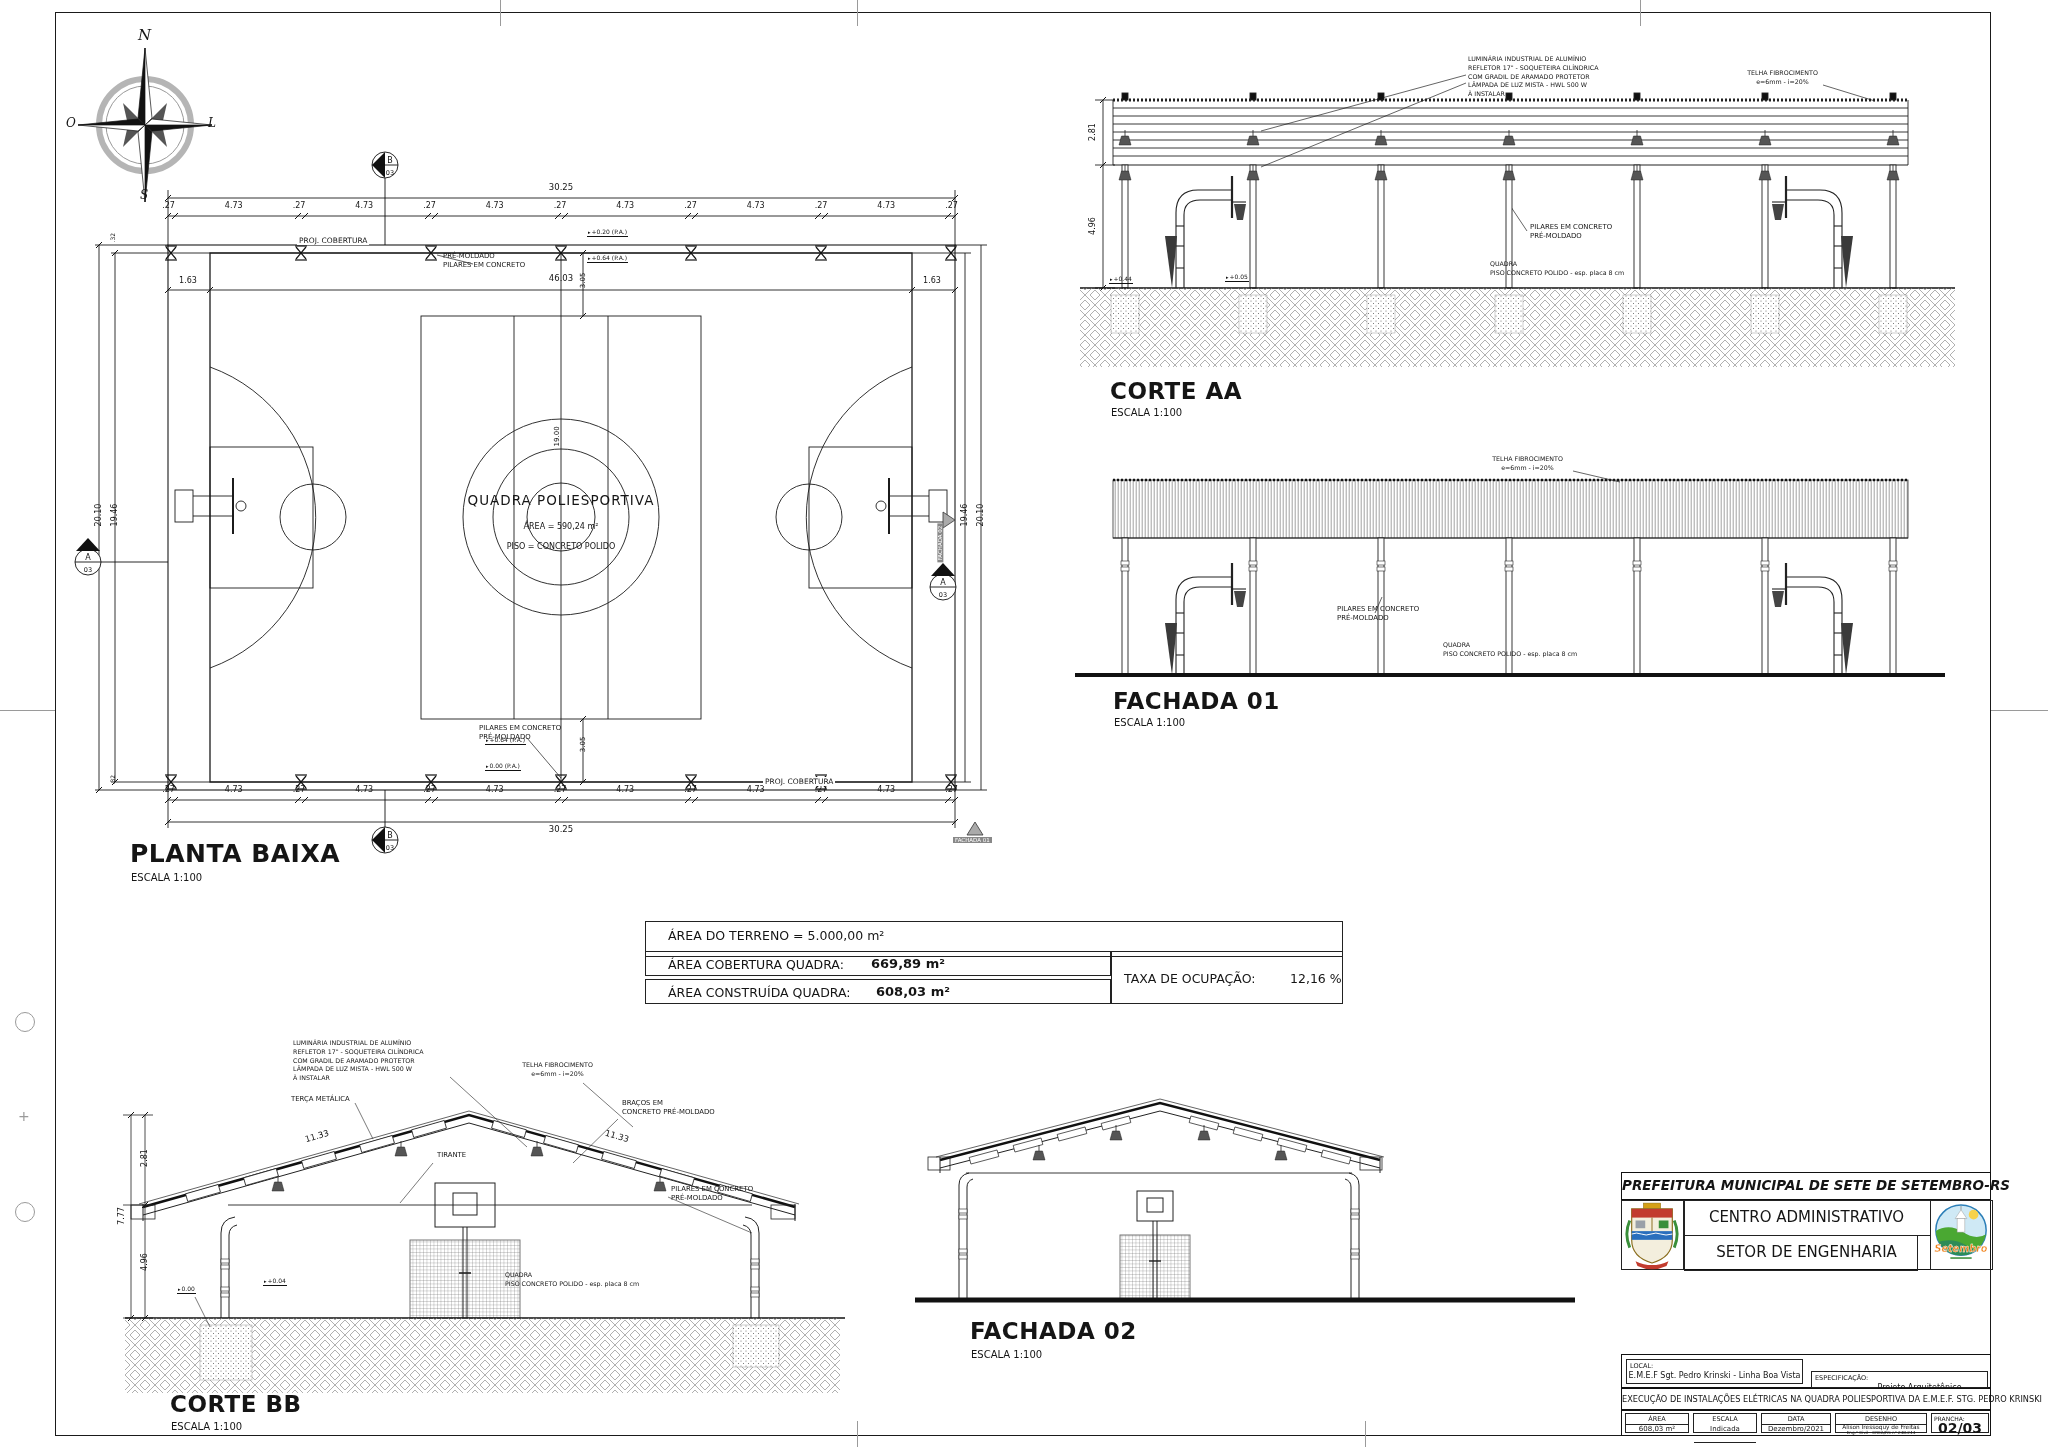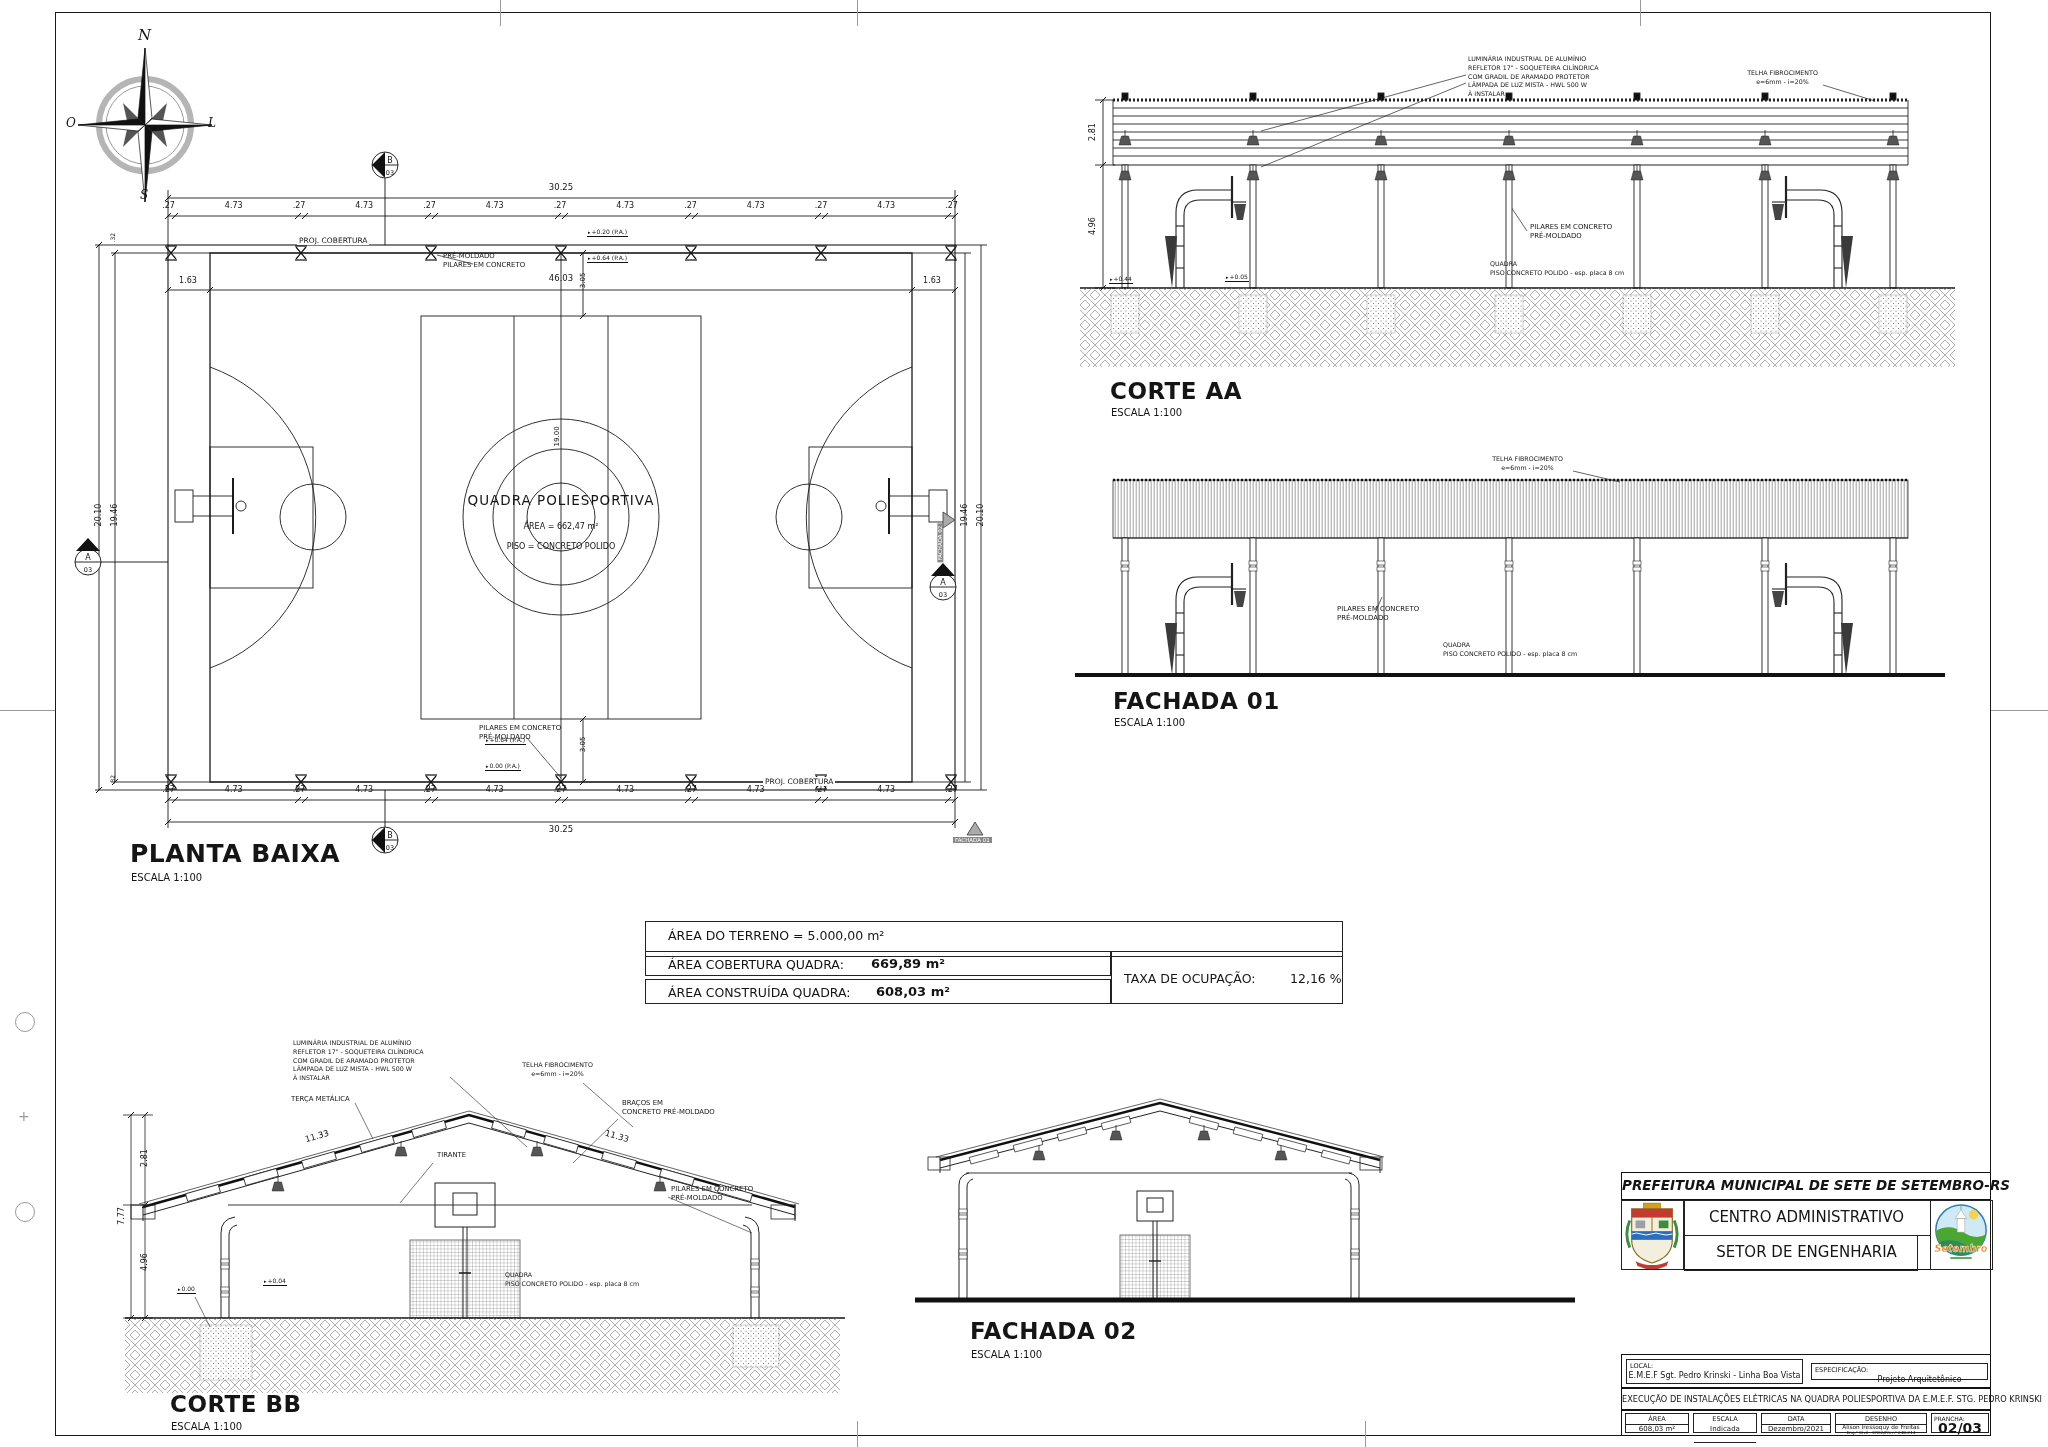--- a/index.html
+++ b/index.html
@@ -333,21 +333,21 @@
     </div>
   <div class="lbl note2" style="left:404px;top:584px">
       <div>PILARES EM CONCRETO</div>
       <div>PRÉ-MOLDADO</div>
     </div>
   <div class="lbl lev" style="left:512px;top:88px">+0.20 (P.A.)</div>
   <div class="lbl lev" style="left:512px;top:114px">+0.64 (P.A.)</div>
   <div class="lbl lev" style="left:410px;top:596px">+0.64 (P.A.)</div>
   <div class="lbl lev" style="left:410px;top:622px">0.00 (P.A.)</div>
   <div class="lbl c" style="left:336px;top:352px;width:300px;font-size:13.5px;letter-spacing:1px">QUADRA POLIESPORTIVA</div>
-  <div class="lbl c" style="left:396px;top:382px;width:180px;font-size:8px">ÁREA = 662,47 m²</div>
+  <div class="lbl c" style="left:396px;top:382px;width:180px;font-size:8px">ÁREA = 590,24 m²</div>
   <div class="lbl c" style="left:396px;top:402px;width:180px;font-size:8px">PISO = CONCRETO POLIDO</div>
   <div class="lbl rl c" style="left:4px;top:370px;width:40px;font-size:8px">20.10</div>
   <div class="lbl rl c" style="left:20px;top:370px;width:40px;font-size:8px">19.46</div>
   <div class="lbl rl c" style="left:870px;top:370px;width:40px;font-size:8px">19.46</div>
   <div class="lbl rl c" style="left:886px;top:370px;width:40px;font-size:8px">20.10</div>
   <div class="lbl rl c" style="left:26px;top:94px;width:24px;font-size:6px">.32</div>
   <div class="lbl rl c" style="left:26px;top:636px;width:24px;font-size:6px">.32</div>
   <div class="lbl rl c" style="left:490px;top:136px;width:36px;font-size:7px">3.05</div>
   <div class="lbl rl c" style="left:490px;top:600px;width:36px;font-size:7px">3.05</div>
   <div class="lbl rl c" style="left:462px;top:292px;width:40px;font-size:7px">19.00</div>
@@ -746,21 +746,21 @@
         <text x="31" y="53" text-anchor="middle" font-size="10" font-style="italic" font-weight="bold" fill="#f08018" stroke="#fff" stroke-width=".35">Setembro</text>
         <rect x="20" y="58" width="22" height="1.6" fill="#3a8f3a"></rect>
       </svg>
     </div>
   </div>
   <div class="tb" style="left:0;top:182px;width:370px;height:34px">
     <div class="tbx" style="left:4px;top:4px;width:177px;height:25px">
       <div class="tlab">LOCAL:</div>
       <div class="lbl c" style="left:0;top:11px;width:175px;font-size:8px">E.M.E.F Sgt. Pedro Krinski - Linha Boa Vista</div>
     </div>
-    <div class="tbx" style="left:189px;top:8px;width:177px;height:17px">
+    <div class="tbx" style="left:189px;top:16px;width:177px;height:17px">
       <div class="tlab">ESPECIFICAÇÃO:</div>
       <div class="lbl c" style="left:40px;top:11px;width:135px;font-size:8px">Projeto Arquitetônico</div>
     </div>
   </div>
   <div class="tb" style="left:0;top:216px;width:370px;height:22px">
     <div class="lbl c" style="left:0;top:5px;width:366px;font-size:8.2px">EXECUÇÃO DE INSTALAÇÕES ELÉTRICAS NA QUADRA POLIESPORTIVA DA E.M.E.F. STG. PEDRO KRINSKI</div>
   </div>
   <div class="tb" style="left:0;top:238px;width:370px;height:26px">
     <div class="tbx" style="left:3px;top:2px;width:64px;height:20px">
       <div class="lbl c" style="left:0;top:1px;width:62px;font-size:6.5px;border-bottom:.75px solid #222;padding-bottom:1px">ÁREA</div>

